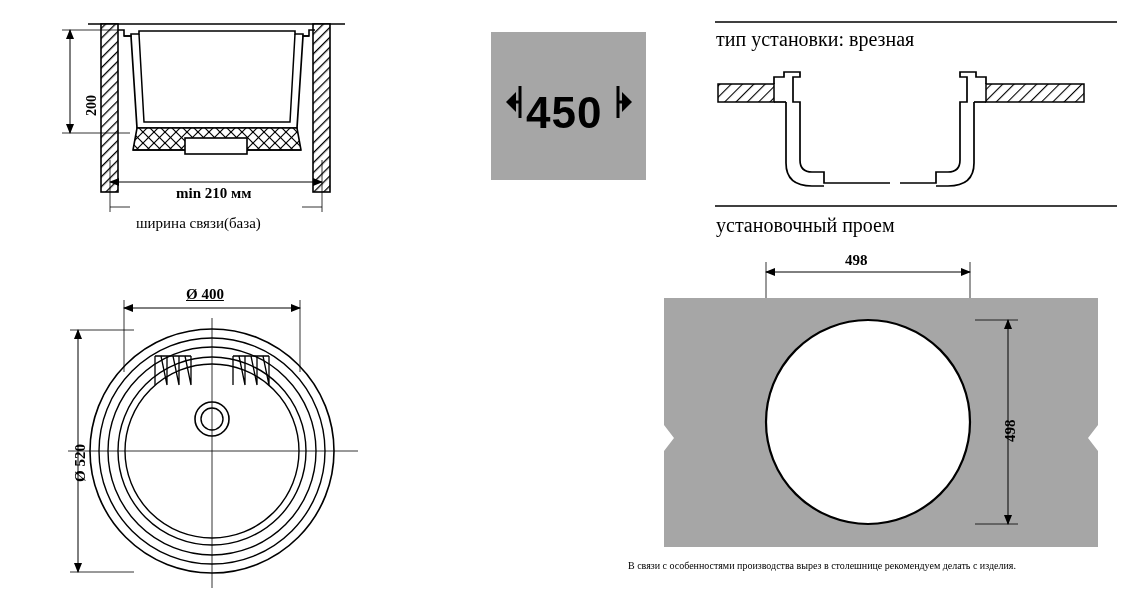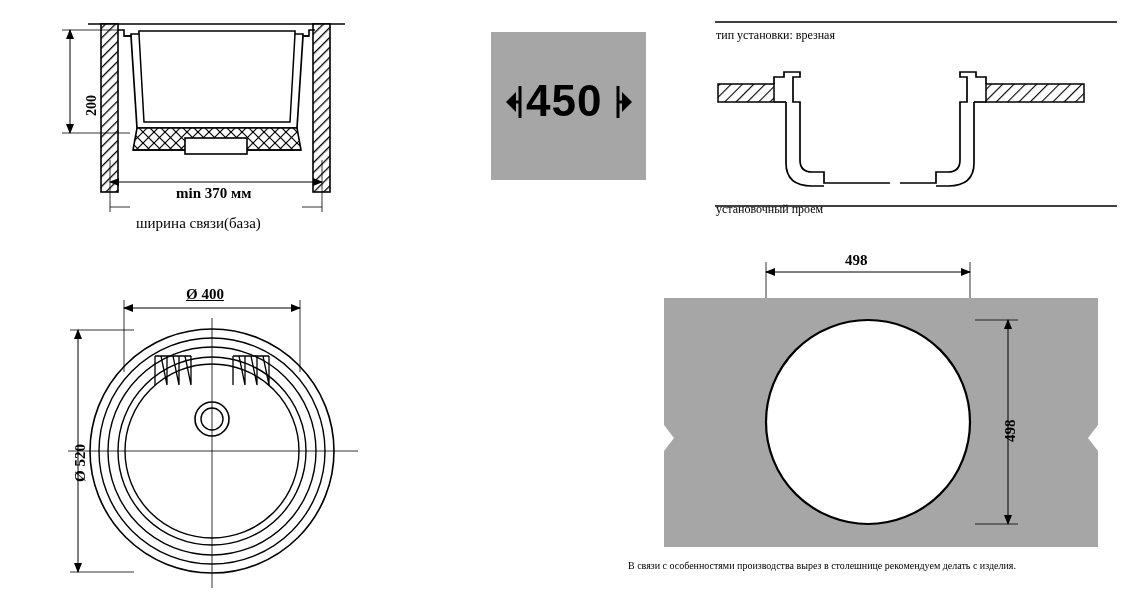--- a/index.html
+++ b/index.html
@@ -31,22 +31,22 @@
     position: absolute;
     white-space: nowrap;
     font-family: "Liberation Serif", serif;
     color: #000;
   }
   .rot90 {
     transform: rotate(-90deg);
     transform-origin: left top;
   }
   
-  .t-big { font-size: 44px; font-weight: bold; font-family: "Liberation Sans", sans-serif; letter-spacing: 1px;}
-  .t-16 { font-size: 12px; }
+  .t-big { font-size: 44px; font-weight: bold; font-family: "Liberation Sans", sans-serif; letter-spacing: 1px; margin-top: 12px;}
+  .t-16 { font-size: 20px; }
   .t-15 { font-size: 15px; }
   .t-14 { font-size: 14px; }
   .t-12 { font-size: 10px; margin-left: 24px; }
   .bold { font-weight: bold; }
 </style>
 </head>
 <body>
 
 <div class="stage">
 
@@ -176,29 +176,29 @@
       <line x1="300" y1="300" x2="300" y2="372" stroke="#000" stroke-width="0.8"></line>
 
       <line x1="78" y1="330" x2="78" y2="572" stroke="#000" stroke-width="1" marker-start="url(#arrStart)" marker-end="url(#arrEnd)"></line>
       <line x1="70" y1="330" x2="134" y2="330" stroke="#000" stroke-width="0.8"></line>
       <line x1="70" y1="572" x2="134" y2="572" stroke="#000" stroke-width="0.8"></line>
     </g>
   </svg>
 
   <div class="lbl t-14 bold rot90" style="left:84px; top:116px;">200</div>
 
-  <div class="lbl t-15 bold" style="left:176px; top:185px;">min 370 мм</div>
+  <div class="lbl t-15 bold" style="left:176px; top:185px;">min 210 мм</div>
 
   <div class="lbl t-15" style="left:136px; top:215px;">ширина связи(база)</div>
 
   <div class="lbl t-big" style="left:526px; top:76px;">450</div>
 
   <div class="lbl t-16" style="left:716px; top:28px;">тип установки: врезная</div>
 
-  <div class="lbl t-16" style="left:716px; top:202px;">установочный проем</div>
+  <div class="lbl t-16" style="left:716px; top:214px;">установочный проем</div>
 
   <div class="lbl t-15 bold" style="left:845px; top:252px;">498</div>
 
   <div class="lbl t-15 bold rot90" style="left:1002px; top:442px;">498</div>
 
   <div class="lbl t-12" style="left:604px; top:560px;">В связи с особенностями производства вырез в столешнице рекомендуем делать с изделия.</div>
 
   <div class="lbl t-15 bold" style="left:186px; top:286px;text-decoration:underline;">Ø 400</div>
 
   <div class="lbl t-15 bold rot90" style="left:72px; top:482px;">Ø 520</div>

